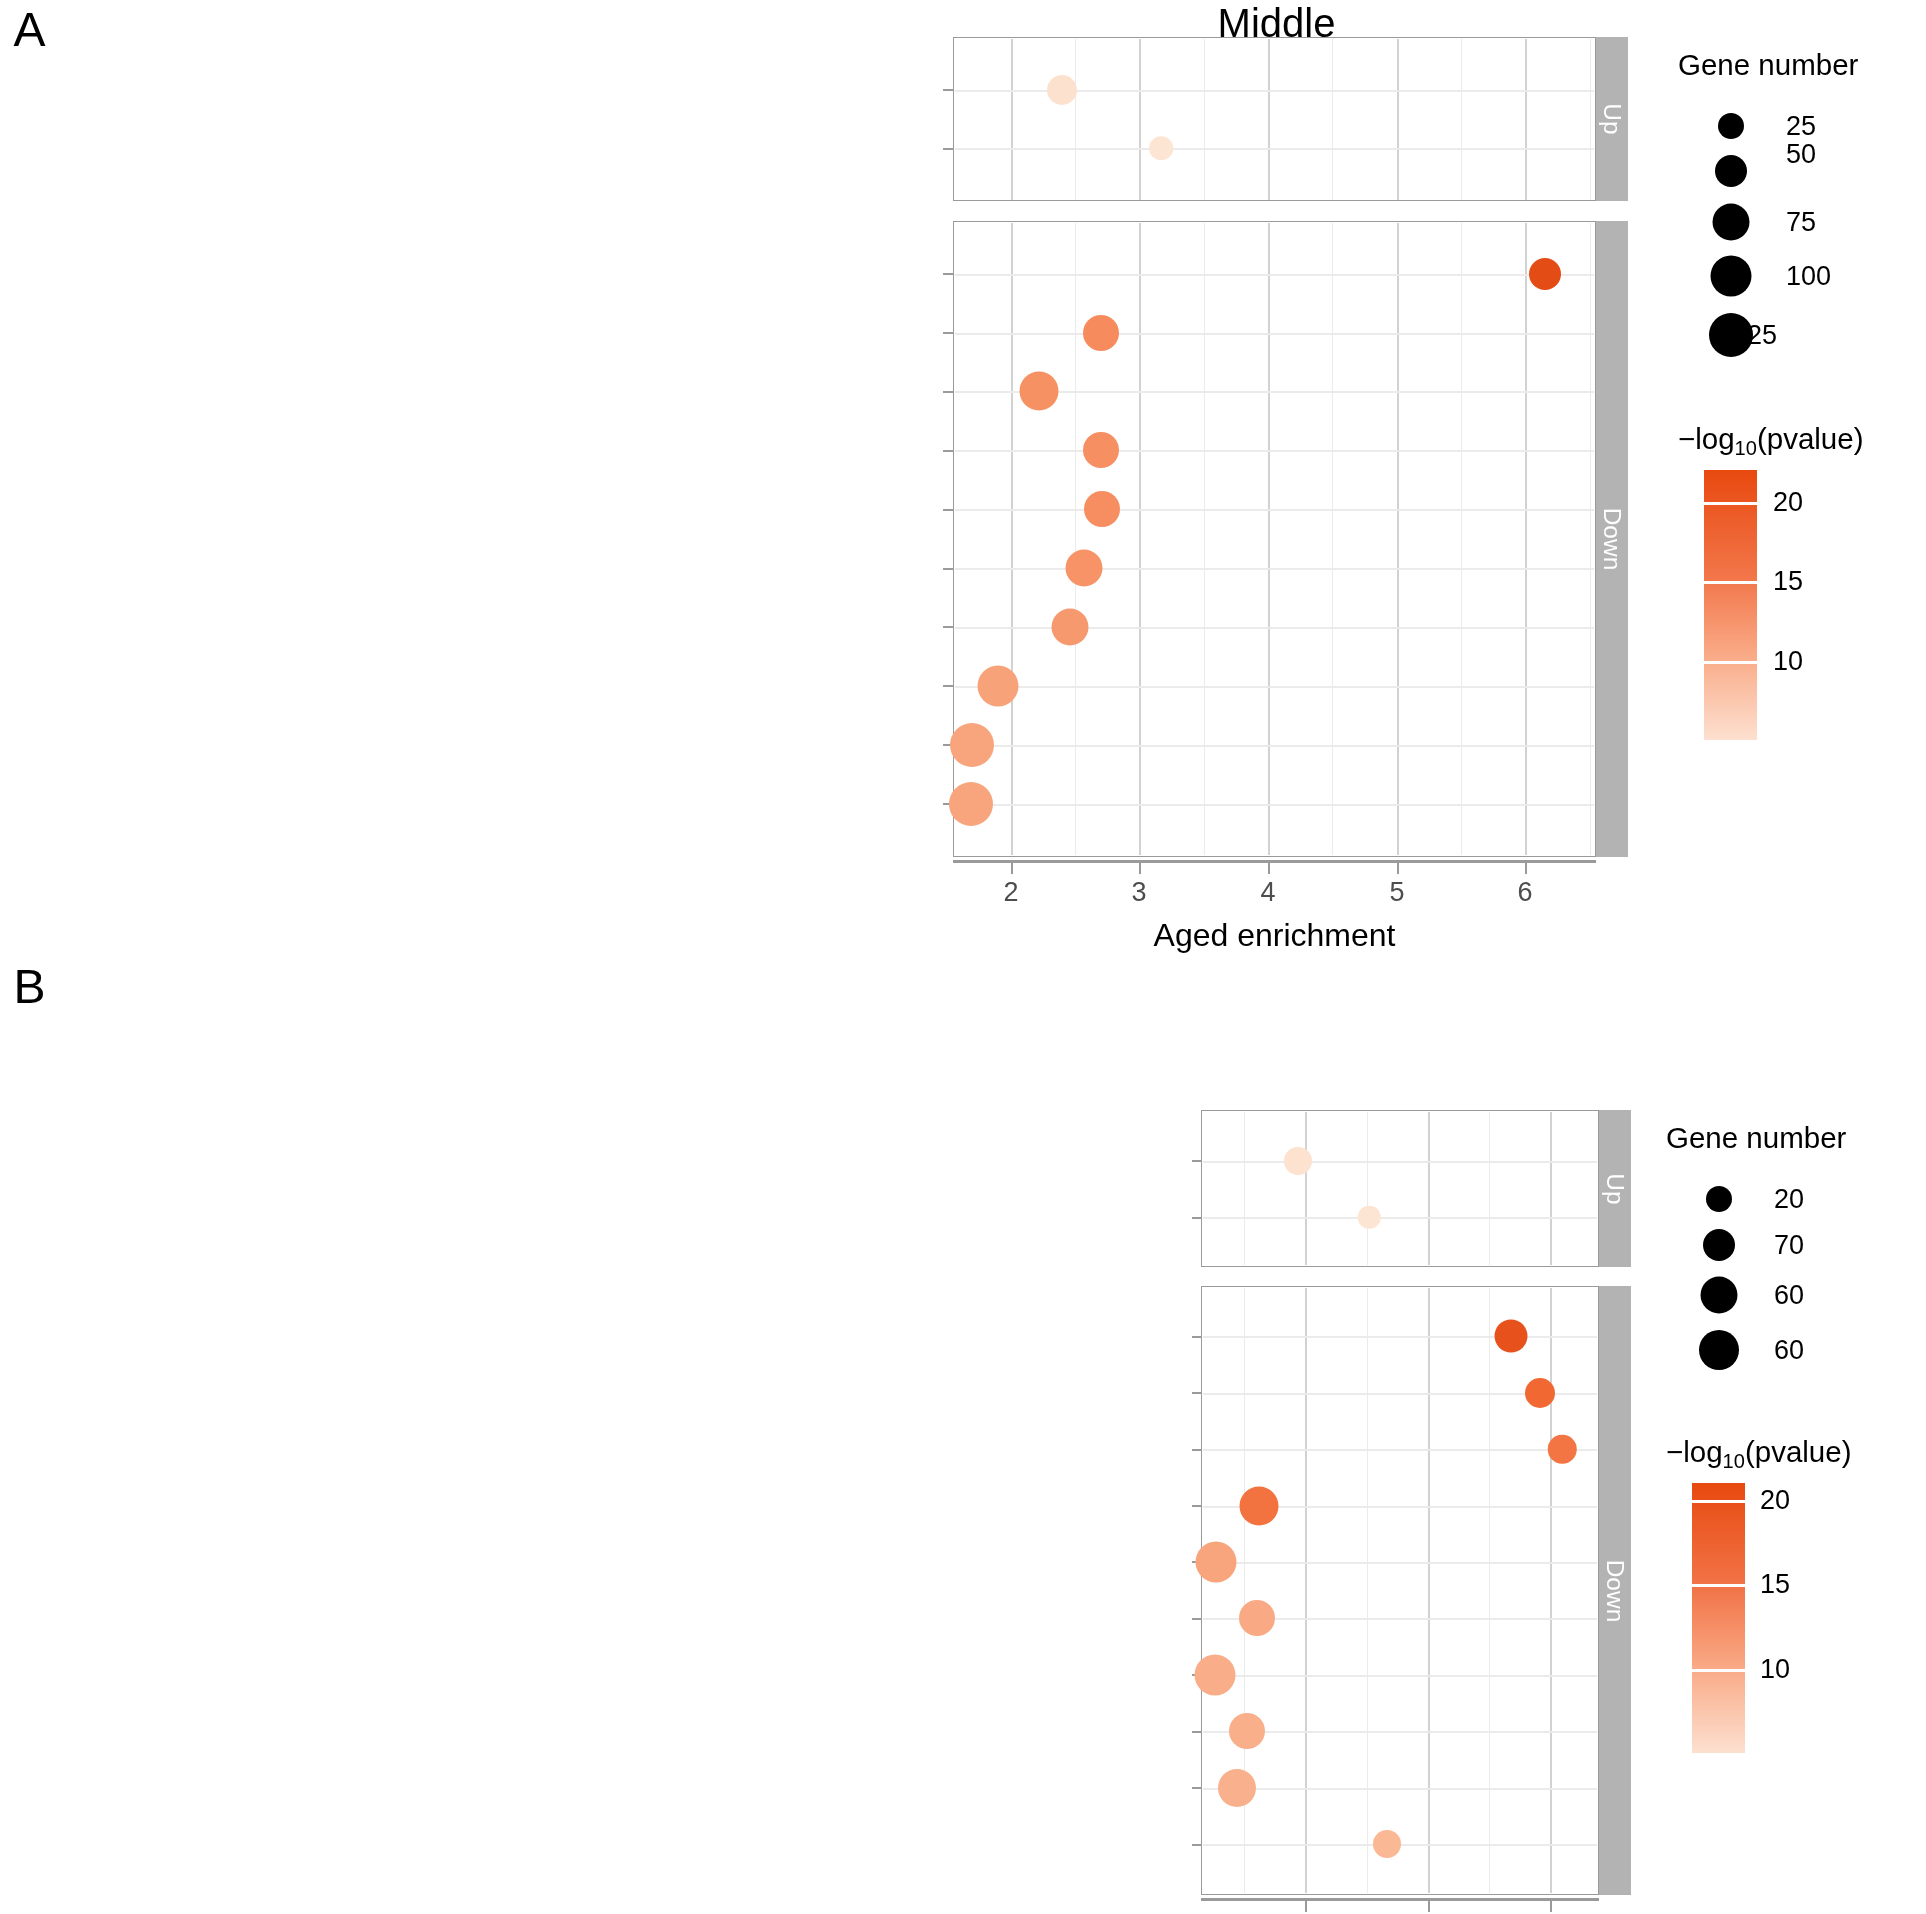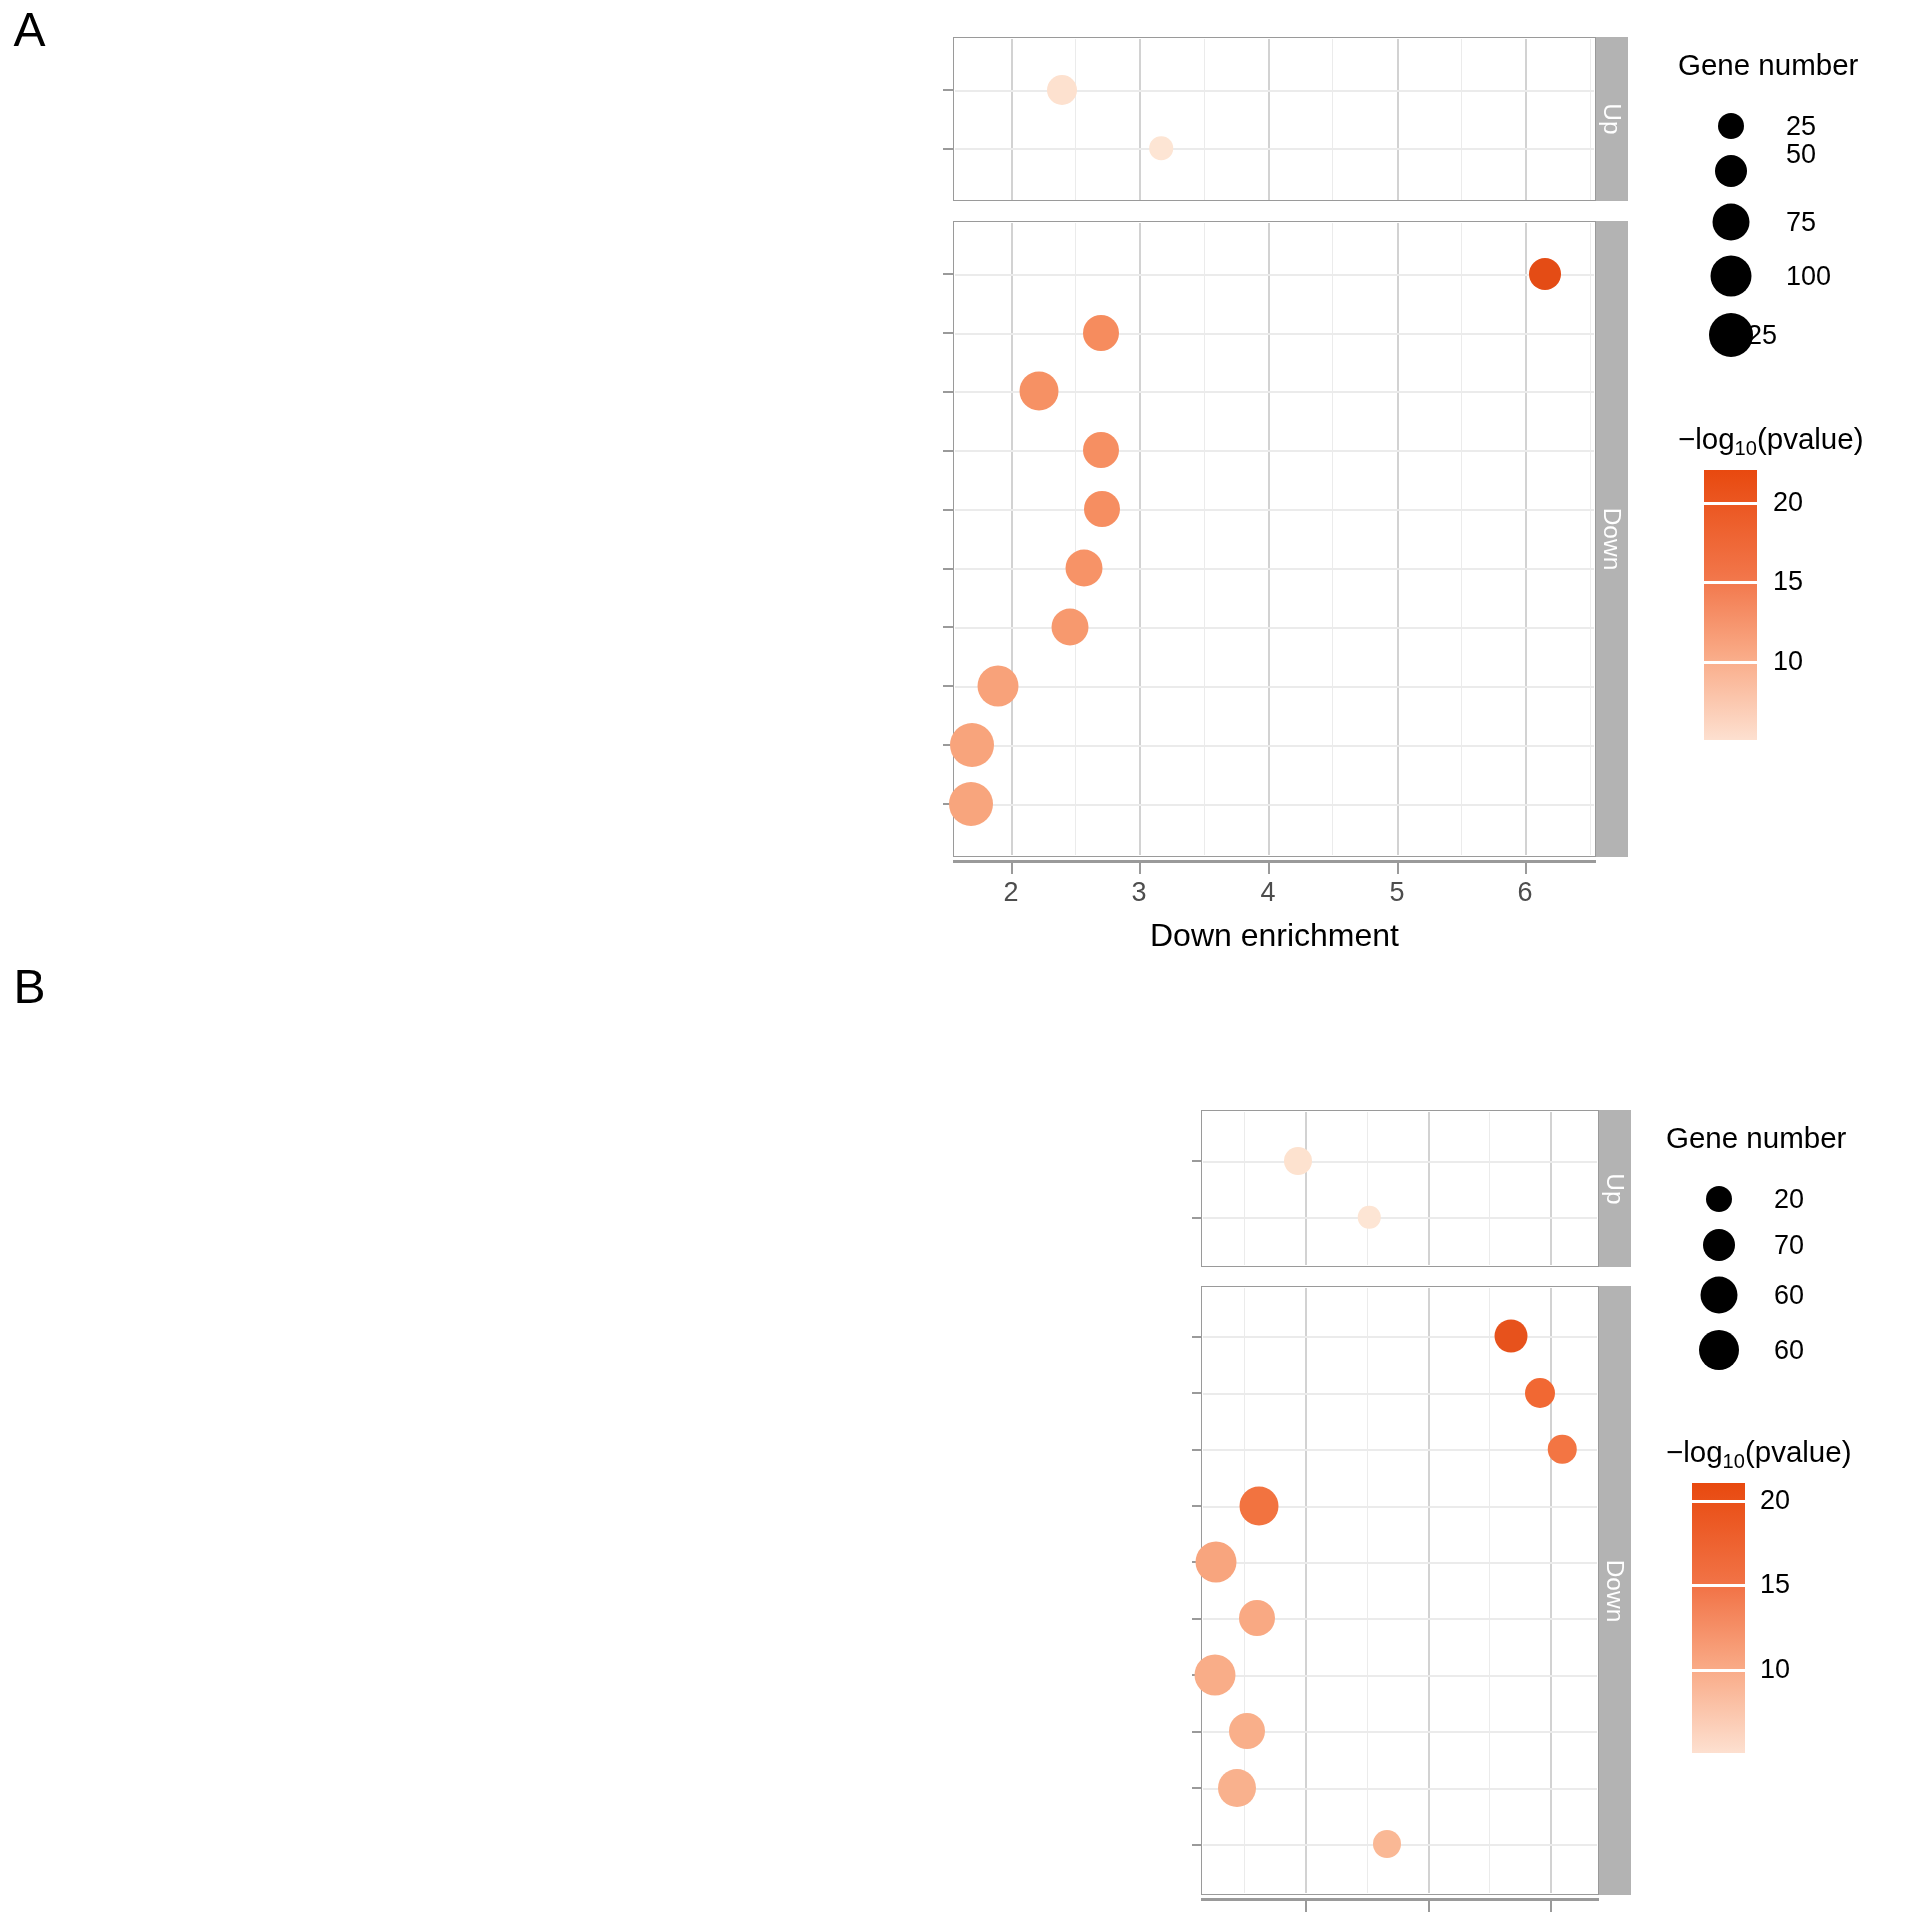--- a/index.html
+++ b/index.html
@@ -76,20 +76,21 @@
     position:absolute;font-size:27px;color:#000;
     transform:translateY(-50%);white-space:nowrap;
   }
   .sub{font-size:0.68em;vertical-align:-0.28em;}
 </style>
 </head>
 <body>
 
 <div class="panel" id="panel-a">
   <div class="panel-letter" style="left:13.5px;top:6.1px;">A</div>
+  <div class="panel-title" style="left:939px;top:2.5px;width:675px;">Middle</div>
   <div class="facet-area" id="facets-a">
       <div class="facet" style="left:953px;top:37px;width:643px;height:164px;"></div>
       <div class="grid-major" style="left:1011px;top:39px;height:161px;"></div>
       <div class="grid-minor" style="left:1075px;top:39px;height:161px;"></div>
       <div class="grid-major" style="left:1139px;top:39px;height:161px;"></div>
       <div class="grid-minor" style="left:1075px;top:39px;height:161px;"></div>
       <div class="grid-minor" style="left:1204px;top:39px;height:161px;"></div>
       <div class="grid-major" style="left:1268px;top:39px;height:161px;"></div>
       <div class="grid-minor" style="left:1204px;top:39px;height:161px;"></div>
       <div class="grid-minor" style="left:1332px;top:39px;height:161px;"></div>
@@ -160,21 +161,21 @@
       <div class="xtick" style="left:1011px;top:863px;"></div>
       <div class="xtlab" style="left:1011px;top:877px;">2</div>
       <div class="xtick" style="left:1139px;top:863px;"></div>
       <div class="xtlab" style="left:1139px;top:877px;">3</div>
       <div class="xtick" style="left:1268px;top:863px;"></div>
       <div class="xtlab" style="left:1268px;top:877px;">4</div>
       <div class="xtick" style="left:1397px;top:863px;"></div>
       <div class="xtlab" style="left:1397px;top:877px;">5</div>
       <div class="xtick" style="left:1525px;top:863px;"></div>
       <div class="xtlab" style="left:1525px;top:877px;">6</div>
-      <div class="axis-title" style="left:953px;top:917px;width:643px;">Down enrichment</div>
+      <div class="axis-title" style="left:953px;top:917px;width:643px;">Aged enrichment</div>
     </div>
   <div class="legend" id="legend-a">
       <div class="legend-title" style="left:1678px;top:48px;">Gene number</div>
       <div class="size-dot" style="left:1731px;top:126px;width:26px;height:26px;"></div>
       <div class="size-lab" style="left:1786px;top:126px;">25</div>
       <div class="size-dot" style="left:1731px;top:171px;width:32px;height:32px;"></div>
       <div class="size-lab" style="left:1786px;top:154px;">50</div>
       <div class="size-dot" style="left:1731px;top:222px;width:37px;height:37px;"></div>
       <div class="size-lab" style="left:1786px;top:222px;">75</div>
       <div class="size-dot" style="left:1731px;top:276px;width:41px;height:41px;"></div>

